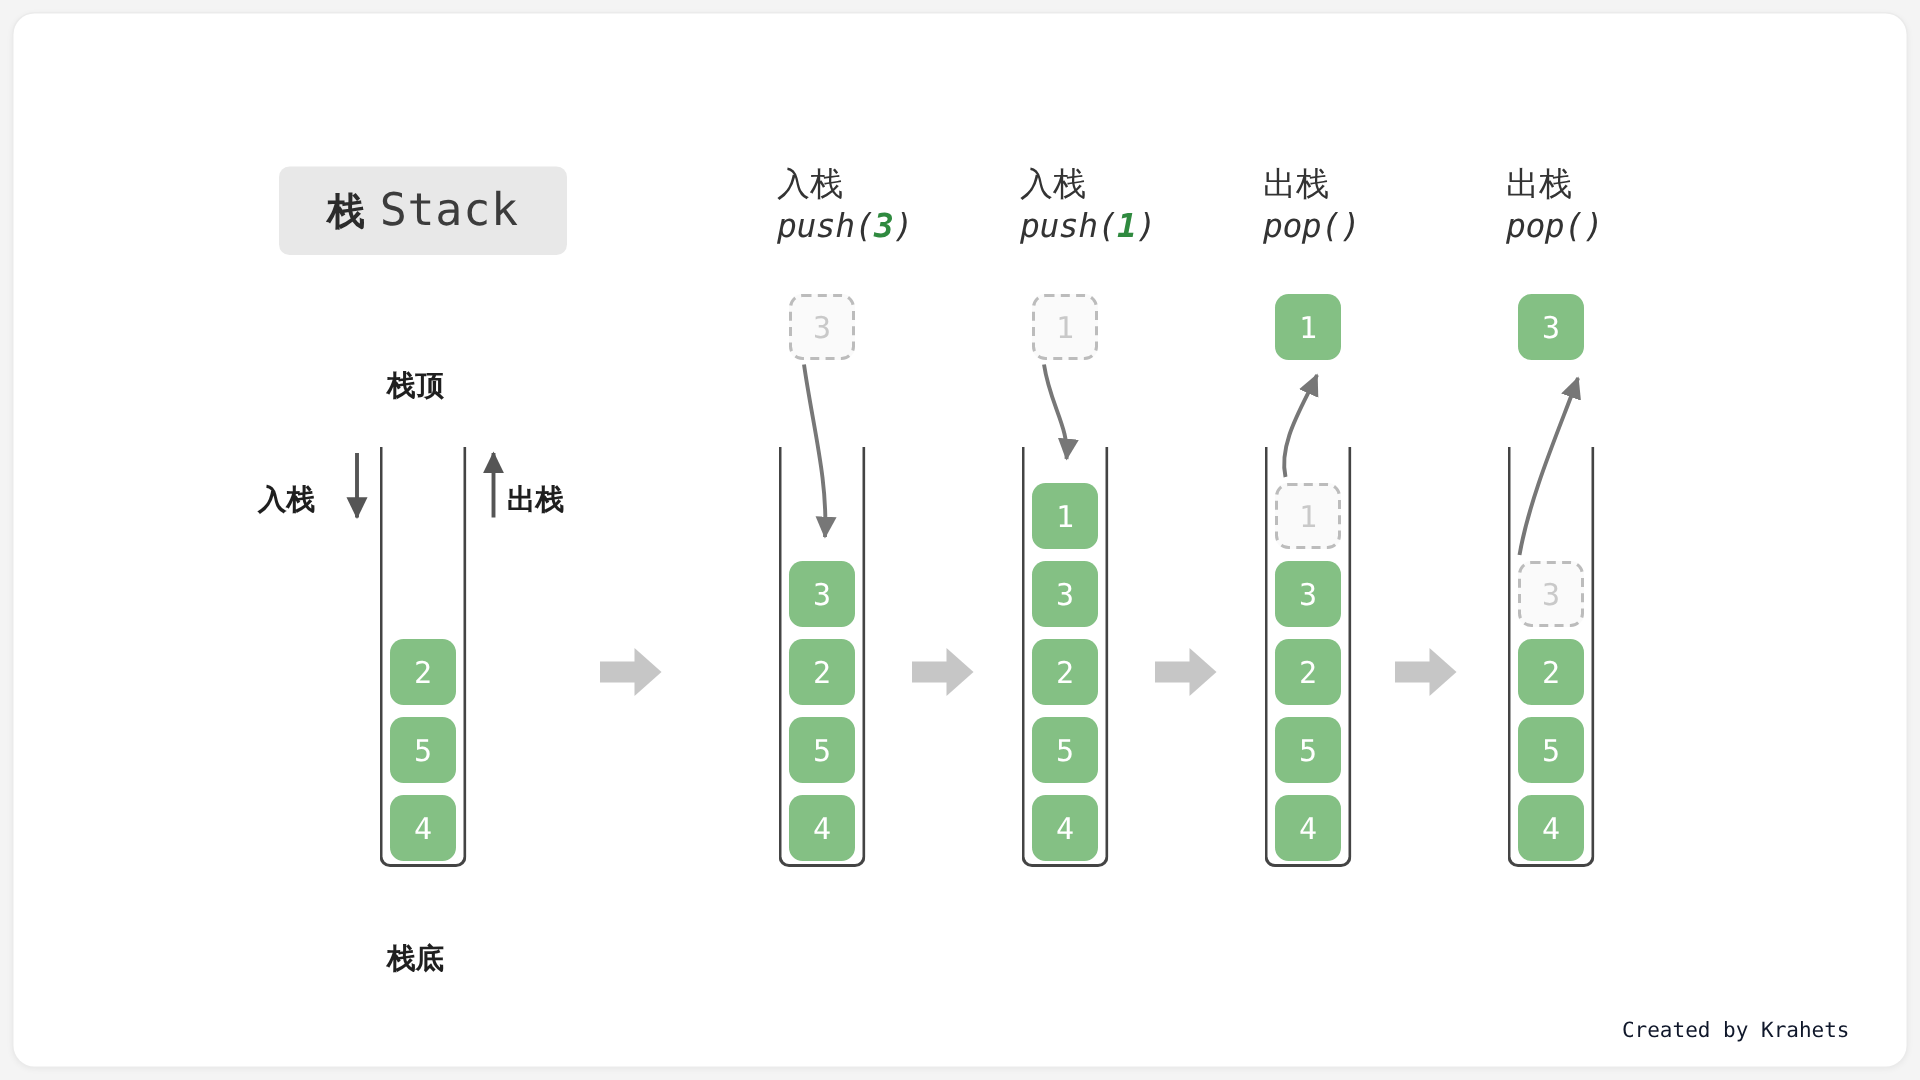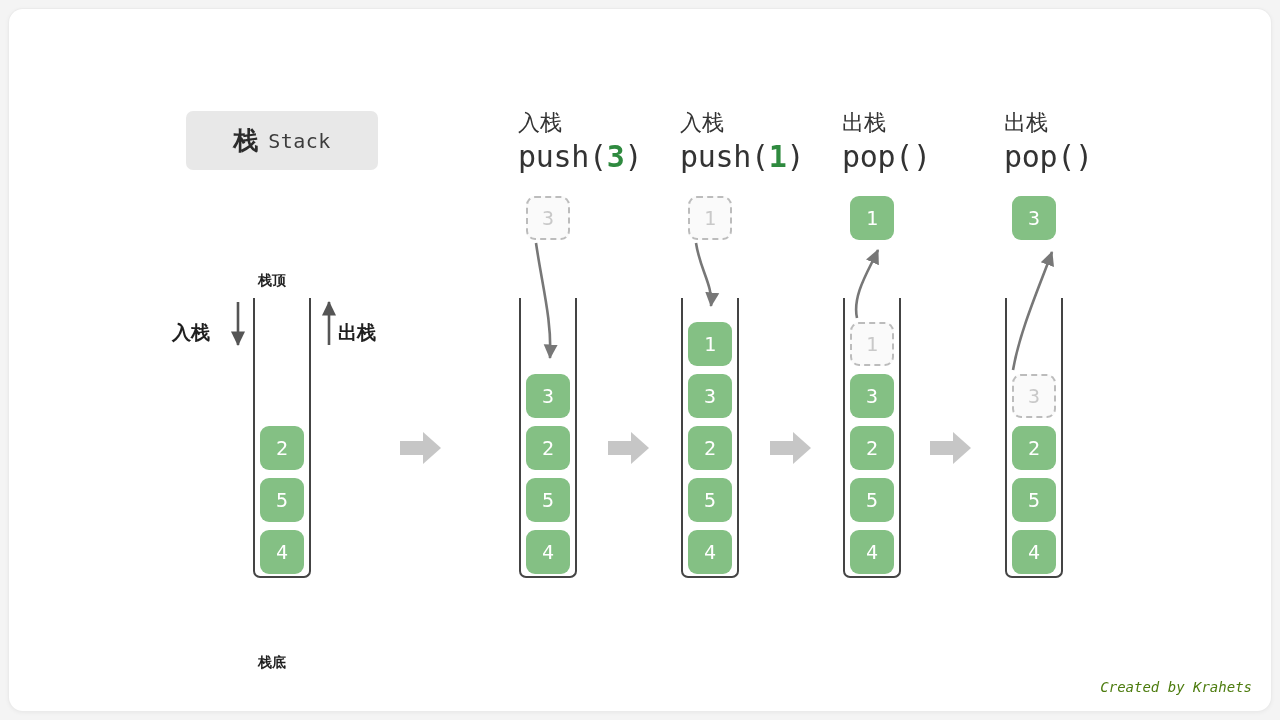--- a/index.html
+++ b/index.html
@@ -32,31 +32,30 @@
     border-radius: 7px;
     display: flex; align-items: center; justify-content: center;
     gap: 10px;
     white-space: nowrap;
   }
   .title-cn {
     font-size: 25px; font-weight: bold; color: #2b2b2b;
     font-family: "Liberation Sans", "DejaVu Sans", sans-serif;
   }
   .title-en {
-    font-size: 20px; color: #3c3c3c;
+    font-size: 30px; color: #3c3c3c;
     font-family: "DejaVu Sans Mono", "Liberation Mono", monospace;
     letter-spacing: 0.5px;
   }
 
   
   .cap-label {
     position: absolute;
-    font-size: 14px; font-weight: bold; color: #1f1f1f;
-    white-space: nowrap;
-    margin-top: 28px;
+    font-size: 19px; font-weight: bold; color: #1f1f1f;
+    white-space: nowrap;
   }
   #label-top  { left: 258px; top: 244px; }
   #label-bot  { left: 258px; top: 626px; }
 
   .dir-label {
     position: absolute;
     font-size: 19px; font-weight: bold; color: #1f1f1f;
     white-space: nowrap;
   }
   #label-push { left: 172px; top: 320px; }
@@ -64,23 +63,24 @@
   .col-head {
     position: absolute;
     white-space: nowrap;
     line-height: 1.32;
   }
   .head-cn {
     font-size: 22px; color: #333333;
     font-family: "Liberation Sans", "DejaVu Sans", sans-serif;
   }
   .head-code {
-    font-size: 30px; color: #333333;
+    font-size: 22px; color: #333333;
     font-family: "DejaVu Sans Mono", "Liberation Mono", monospace;
     letter-spacing: -0.3px;
+    font-style: italic;
   }
   .head-code .arg { color: #2f8a3f; font-weight: bold; }
 
   
   .tube {
     position: absolute;
     width: 58px;
     border-left: 2px solid #444444;
     border-right: 2px solid #444444;
     border-bottom: 2px solid #444444;
@@ -116,26 +116,25 @@
   
   #overlay {
     position: absolute; left: 0; top: 0;
     width: 1280px; height: 720px;
     pointer-events: none;
   }
 
   
   .footer {
     position: absolute;
-    right: 28px; bottom: 25px;
+    right: 47px; bottom: 25px;
     font-size: 14px;
-    color: #4d7c0f;
-    font-family: "DejaVu Sans Mono", "Liberation Mono", monospace;
-    white-space: nowrap;
-    font-style: italic;
+    color: #0f172a;
+    font-family: "DejaVu Sans Mono", "Liberation Mono", monospace;
+    white-space: nowrap;
   }
 </style>
 </head>
 <body>
 
 <div id="canvas">
   <div class="card"></div>
 
   <div class="title-badge">
     <span class="title-cn">栈</span>

